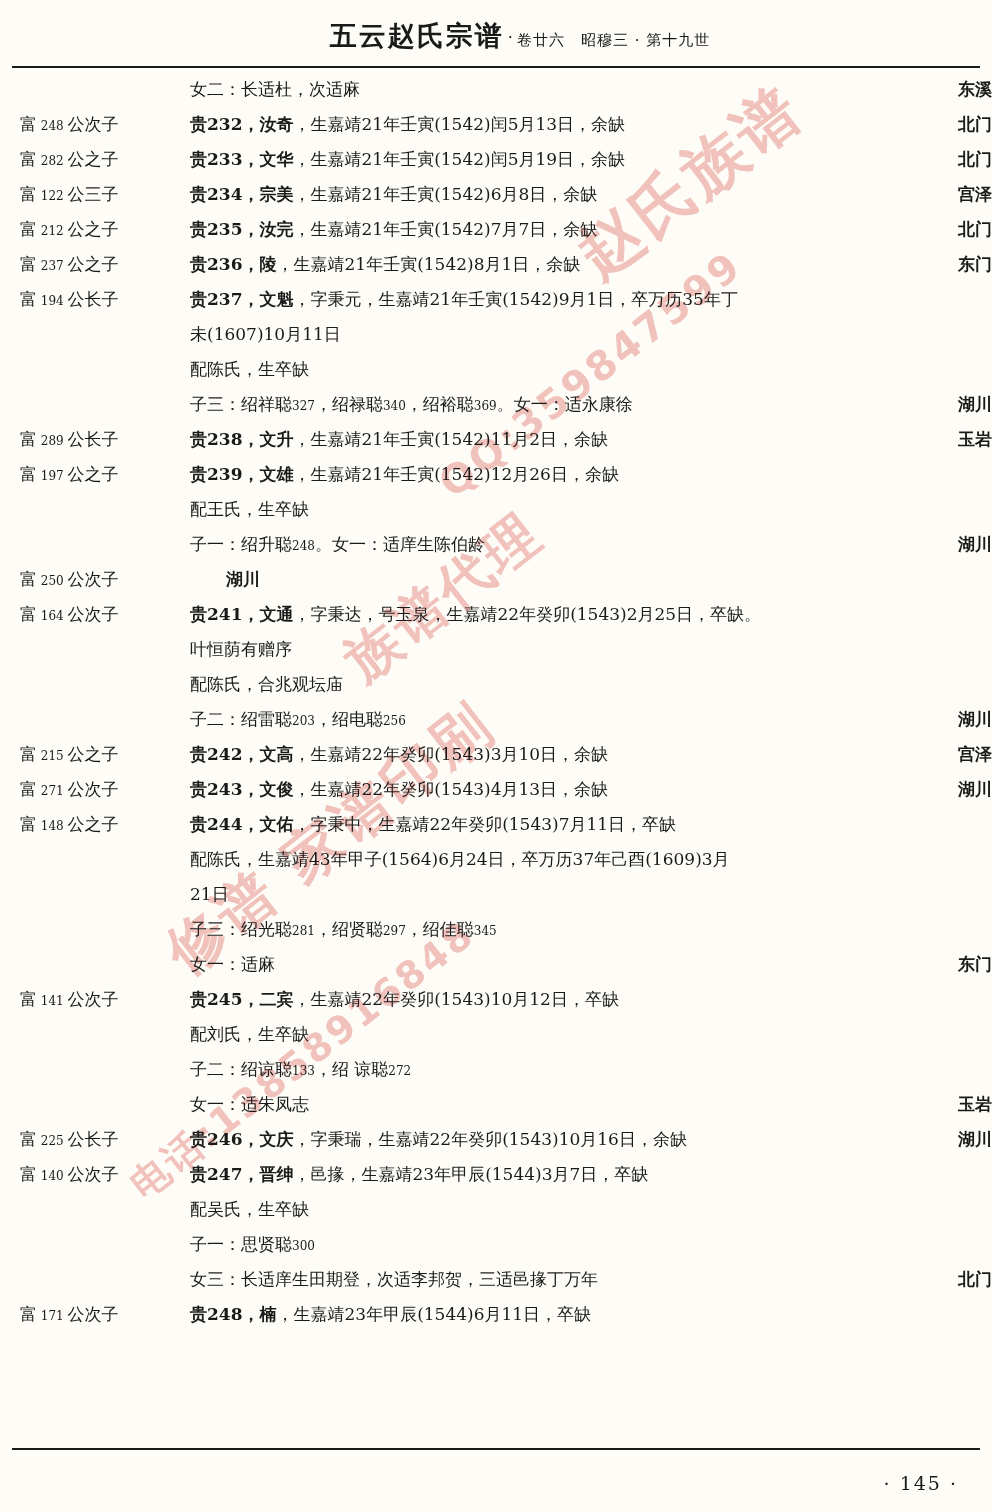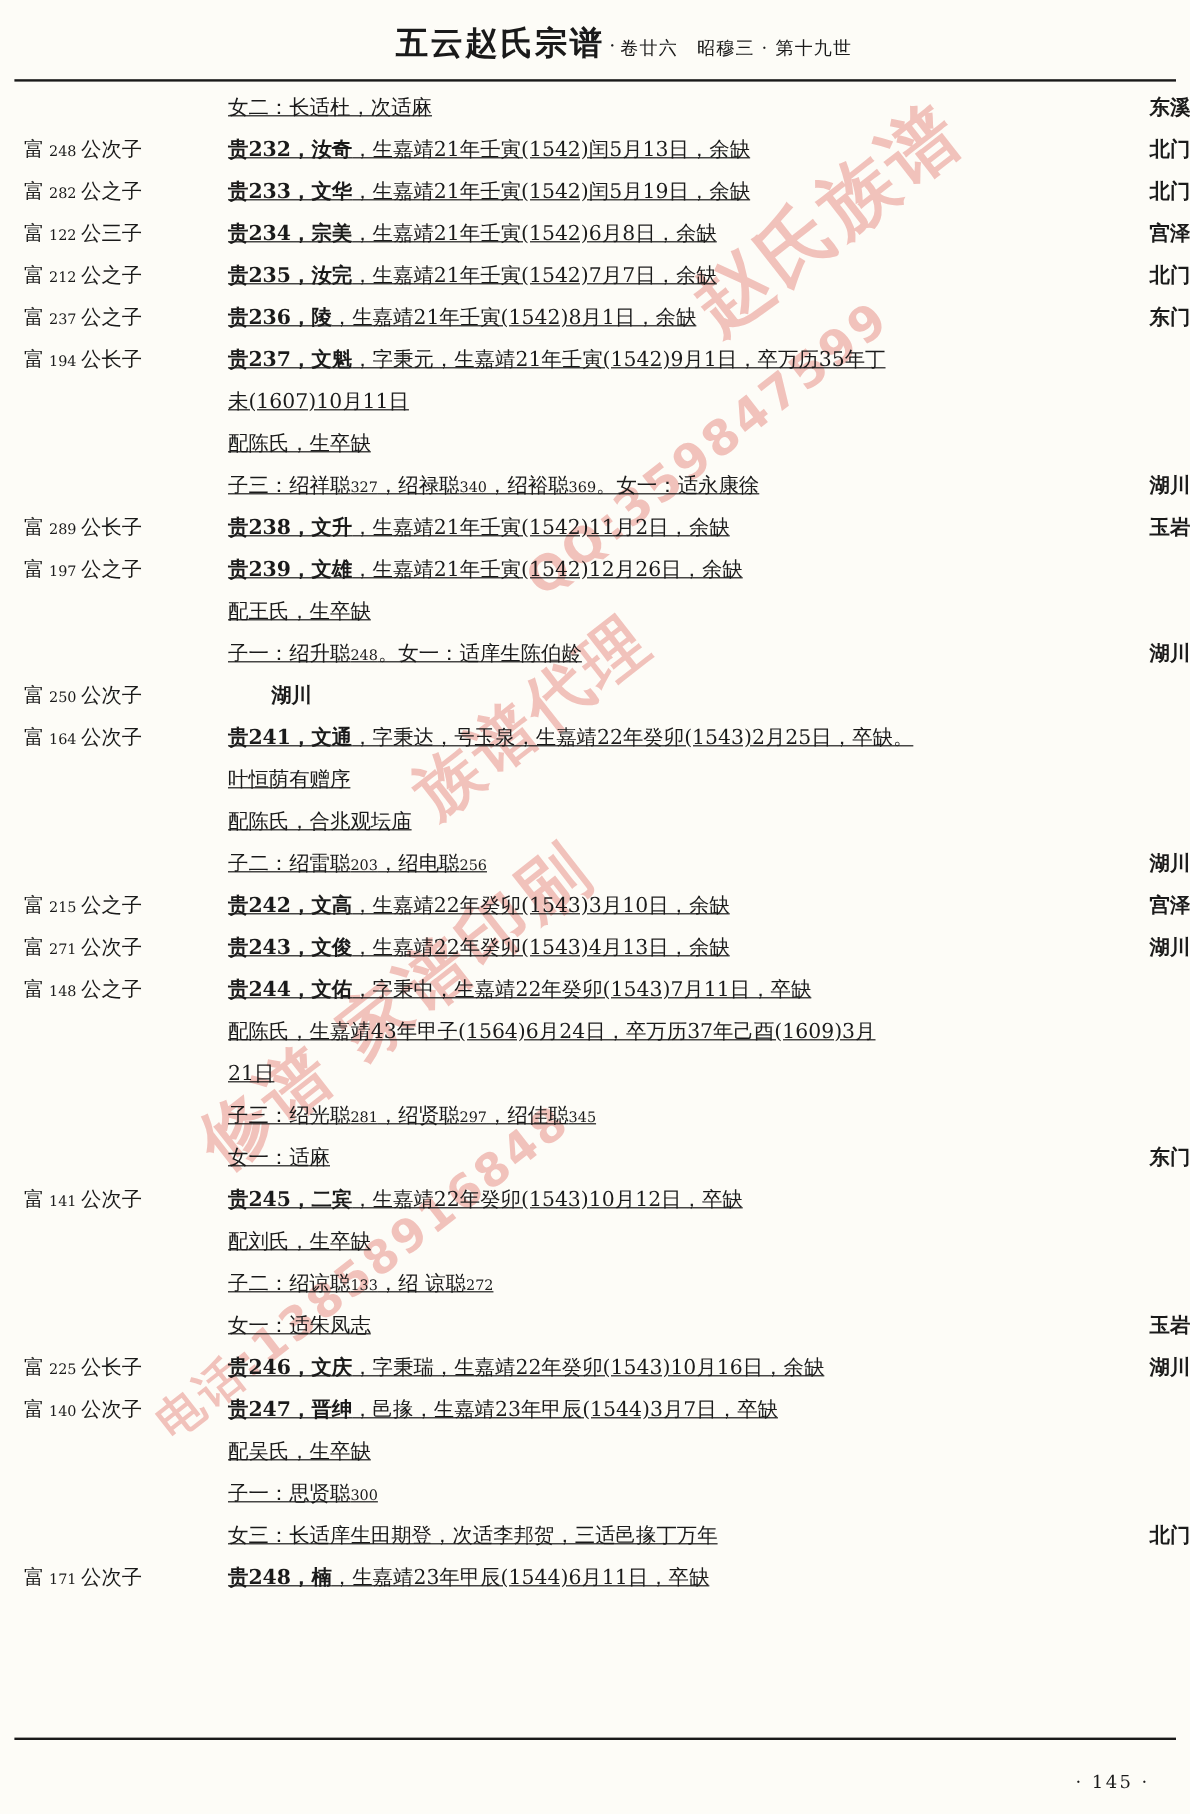--- a/index.html
+++ b/index.html
@@ -95,41 +95,40 @@
     padding-left:20px;
     box-sizing:border-box;
     font-size:17px;
     white-space:nowrap;
   }
   .col-mid{
     flex:1 1 auto;
     padding-left:10px;
     font-size:17px;
     white-space:nowrap;
-    text-decoration:underline;
   }
   .col-right{
     width:80px;
     flex:0 0 80px;
     text-align:right;
     box-sizing:border-box;
     font-size:17px;
     font-weight:bold;
     white-space:nowrap;
   }
   .bold{font-weight:bold;}
   .small{font-size:12px;}
   .indent{padding-left:10px;}
 
   
   .footer{
     position:absolute;
     bottom:18px;
     right:34px;
-    font-size:15px;
+    font-size:19px;
     z-index:10;
     letter-spacing:2px;
   }
 </style>
 </head>
 <body>
 
 <div class="page">
 
   <div class="watermark">

